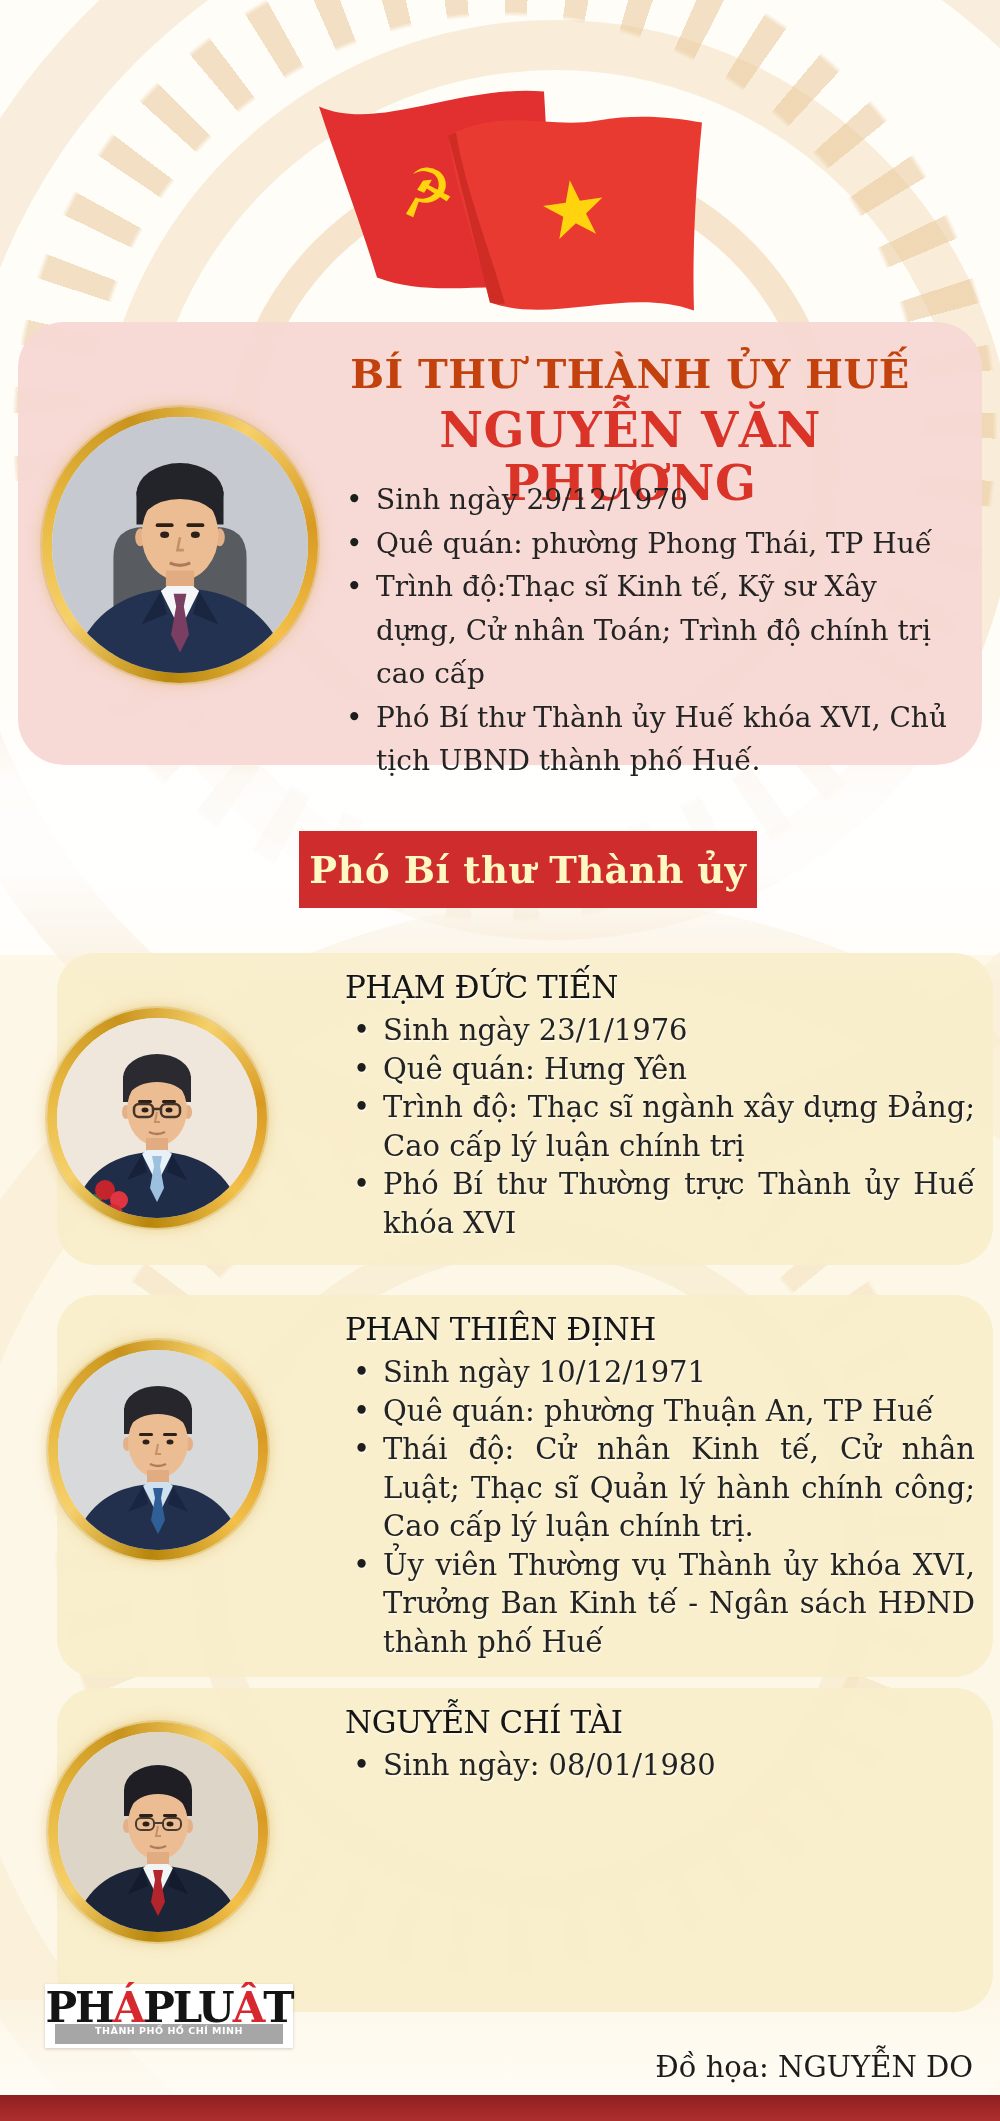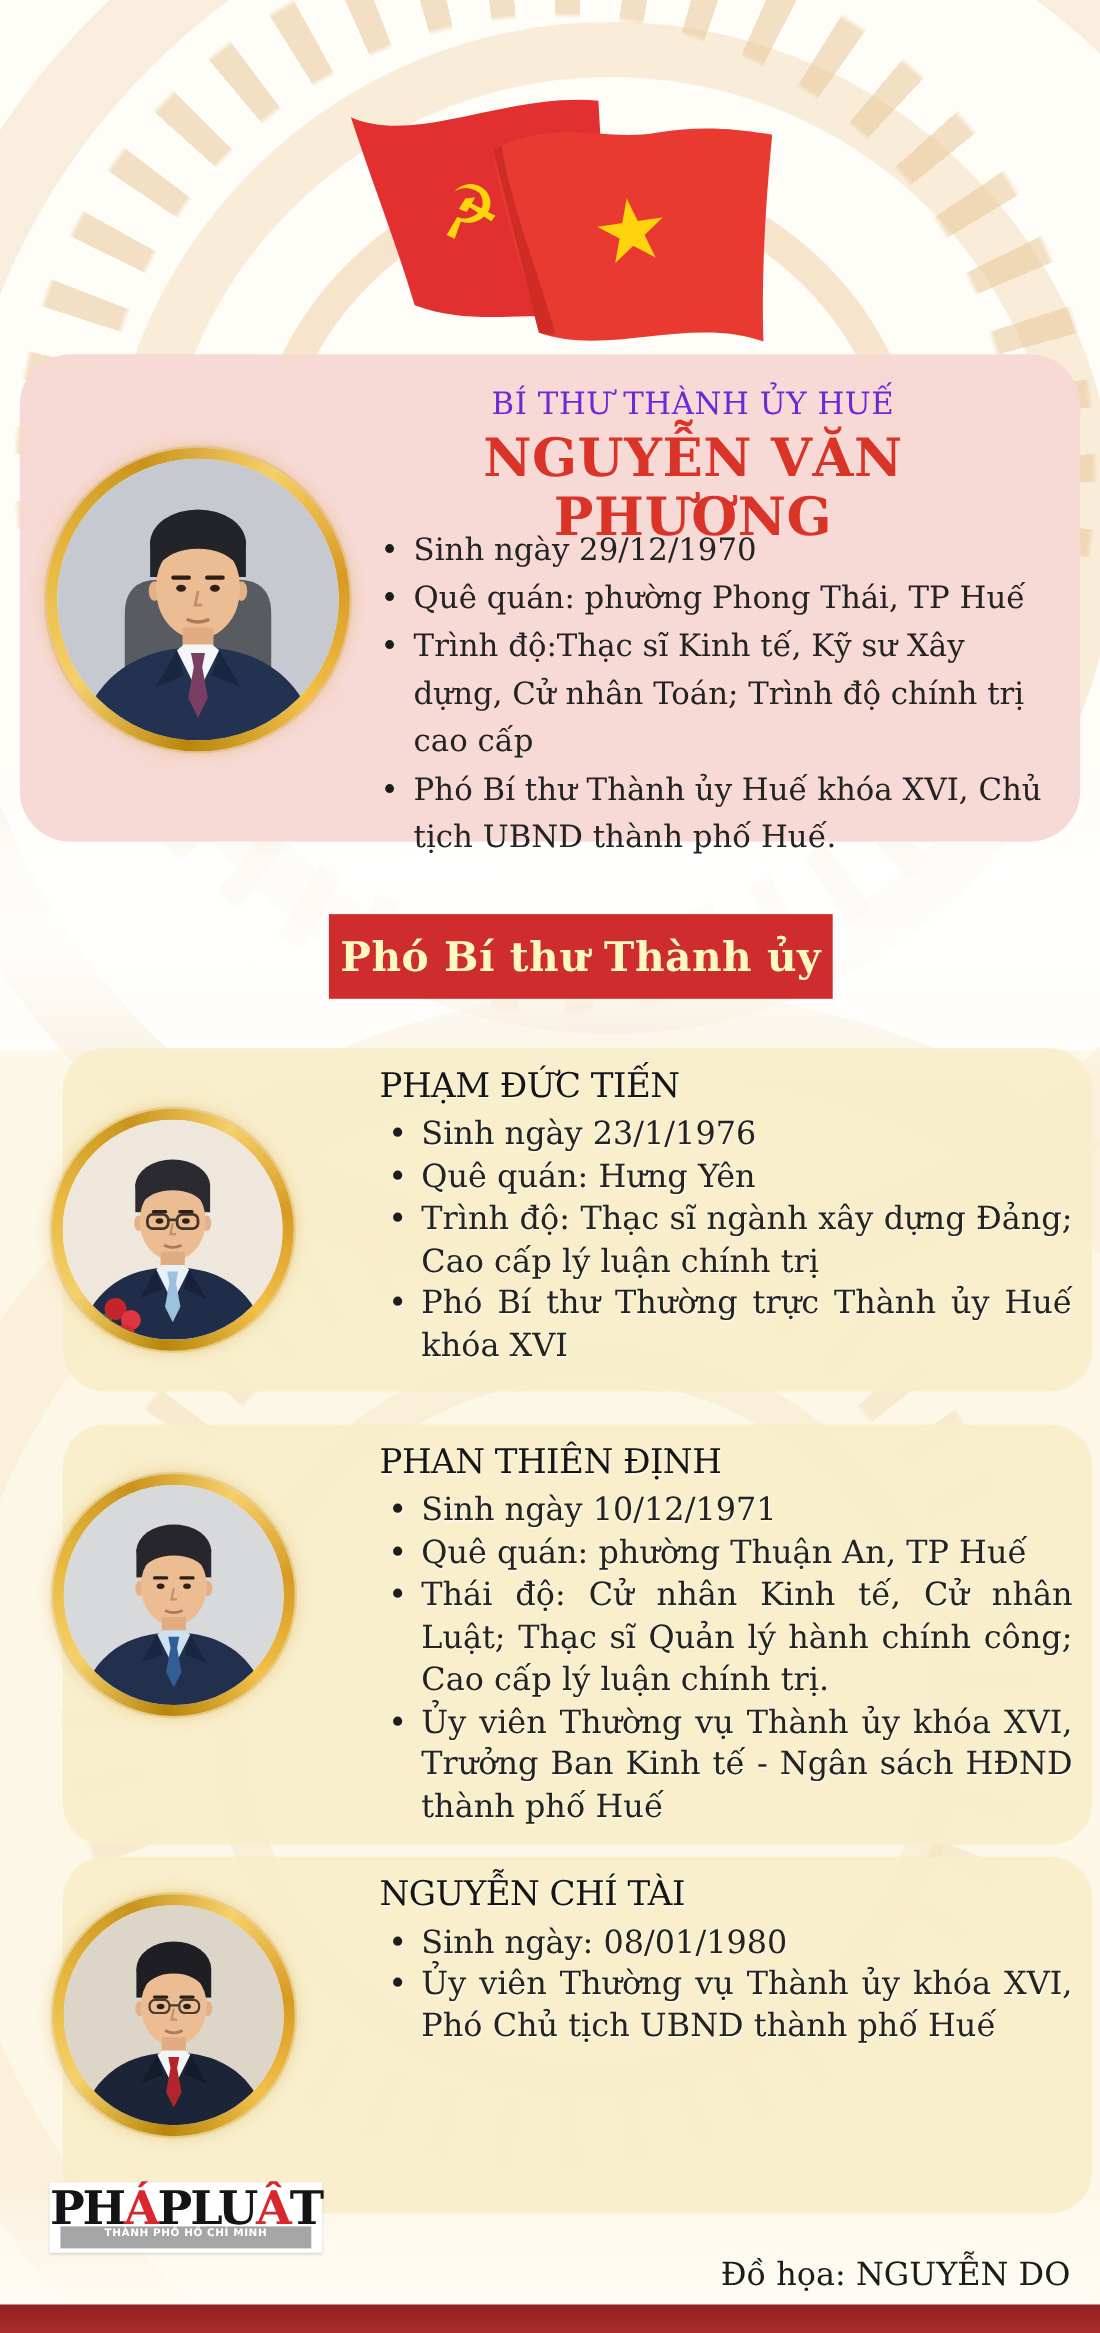--- a/index.html
+++ b/index.html
@@ -27,21 +27,21 @@
   .veil-footer{position:absolute;left:0;width:100%;top:2000px;height:95px;
      background:linear-gradient(180deg, rgba(255,253,248,.15), rgba(255,253,248,.85));}
 
   
   .flags{position:absolute;left:298px;top:82px;width:414px;height:240px;z-index:2;}
 
   
   .card{position:absolute;left:18px;top:322px;width:964px;height:443px;
         background:rgba(247,216,212,.96);border-radius:46px;z-index:1;}
   .sec-title{position:absolute;left:330px;top:352px;width:600px;text-align:center;z-index:3;}
-  .sec-role{font-size:28px;font-weight:normal;color:#6d28d9;letter-spacing:.5px;line-height:1.1;}
+  .sec-role{font-size:40px;font-weight:bold;color:#c2410c;letter-spacing:.5px;line-height:1.1;}
   .sec-name{font-size:48px;font-weight:bold;color:#da3428;letter-spacing:.5px;line-height:1.1;margin-top:8px;}
 
   
   .blist{list-style:none;margin:0;padding:0;color:#232323;}
   .blist li{position:relative;padding-left:38px;}
   .blist li::before{content:"•";position:absolute;left:8px;color:#1d1d1d;}
   .card-list{position:absolute;left:338px;top:478px;width:612px;font-size:28px;line-height:43.5px;z-index:3;}
 
   
   .banner{position:absolute;left:299px;top:831px;width:458px;height:77px;background:#cf2d2d;
@@ -241,21 +241,20 @@
         <path d="M85 136 L70 162 L90 154 Z" fill="#192642"></path>
           <path d="M115 136 L130 162 L110 154 Z" fill="#192642"></path>
       </svg>
     </div>
   </div>
 
   <section class="pbox pbox3">
     <h2 class="p-name">NGUYỄN CHÍ TÀI</h2>
     <ul class="blist p-list">
       <li>Sinh ngày: 08/01/1980</li>
-      <li>Ủy viên Thường vụ Thành ủy khóa XVI, Phó Chủ tịch UBND thành phố Huế</li>
     </ul>
   </section>
   <div class="ring ring-d3">
     <div class="photo">
       <svg viewBox="0 0 200 200" preserveAspectRatio="xMidYMid slice">
         <rect width="200" height="200" fill="#ddd6c8"></rect>
         <ellipse cx="100" cy="58" rx="34" ry="25" fill="#1e1e24"></ellipse>
         <rect x="66" y="58" width="9" height="26" fill="#1e1e24"></rect>
           <rect x="125" y="58" width="9" height="26" fill="#1e1e24"></rect>
         <ellipse cx="69" cy="94" rx="4" ry="7" fill="#e4b088"></ellipse>

